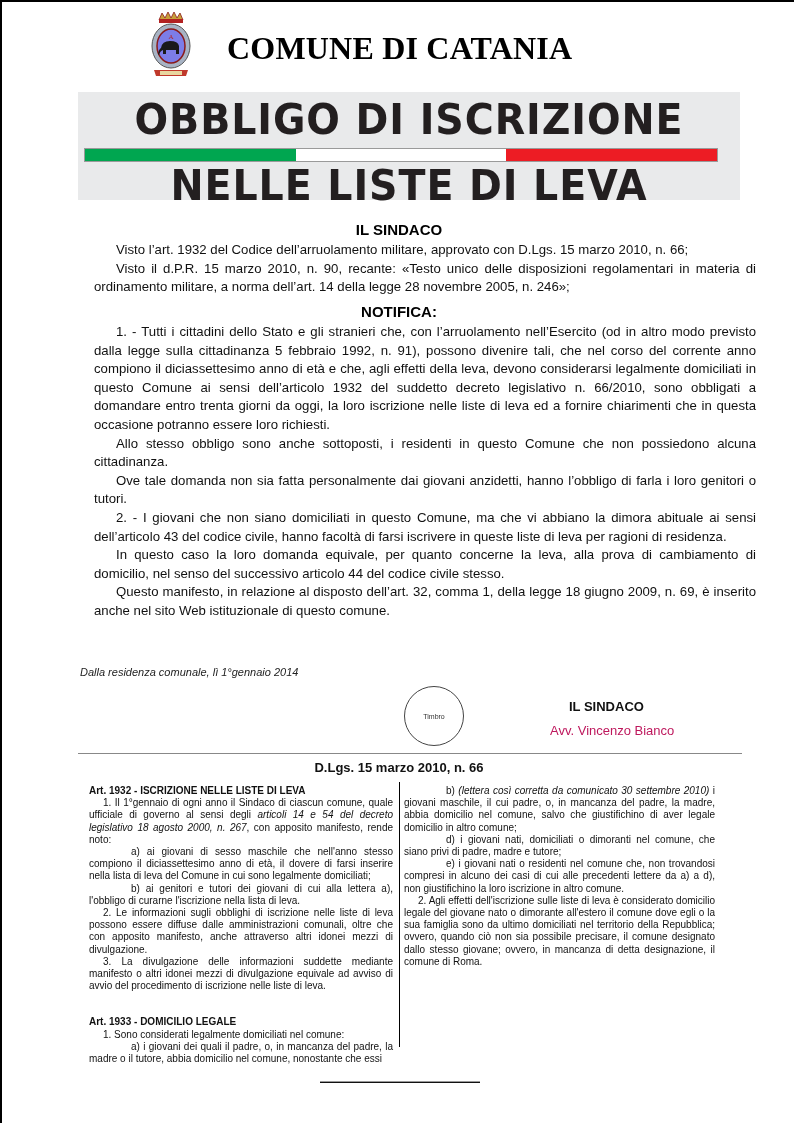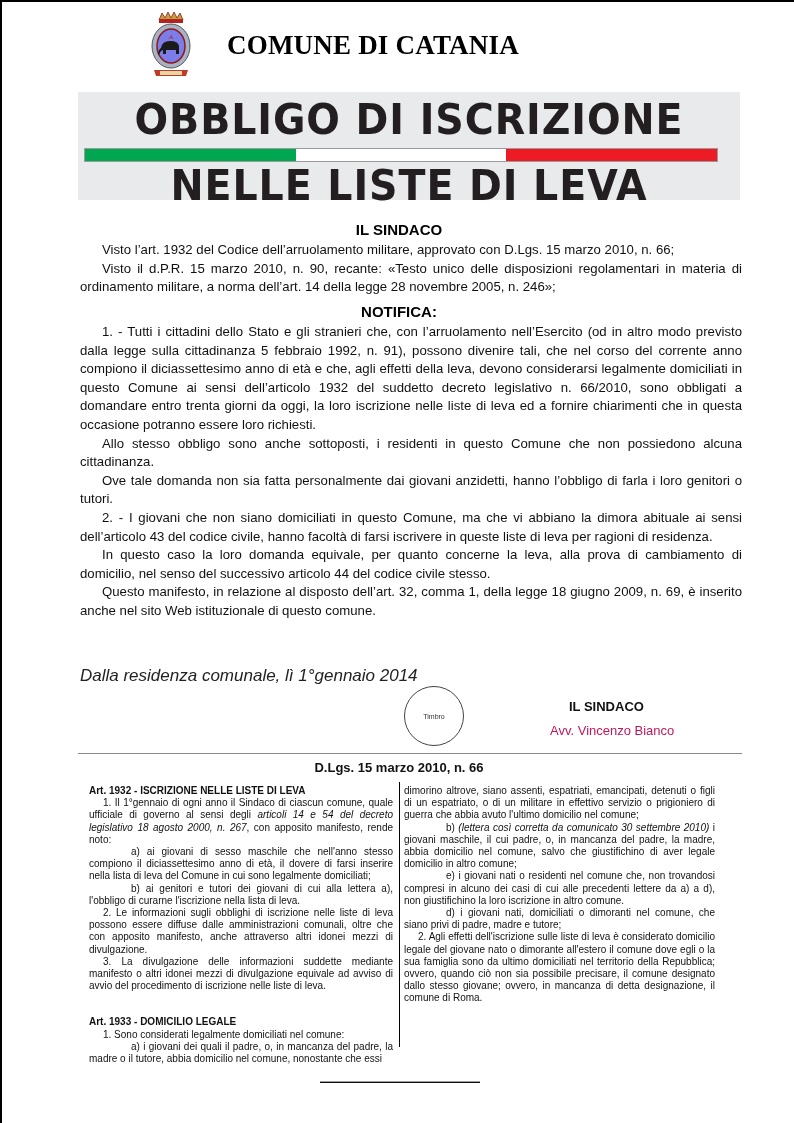--- a/index.html
+++ b/index.html
@@ -11,21 +11,21 @@
     border-top: 2px solid #000;
     border-left: 2px solid #000;
   }
   .abs { position: absolute; }
 
   
   .crest { left: 148px; top: 8px; width: 42px; height: 70px; }
   .comune-title {
     left: 225px; top: 28px;
     font-family: "Liberation Serif", serif;
-    font-weight: bold; font-size: 27px; color: #000; letter-spacing: 0.2px;
+    font-weight: bold; font-size: 32px; color: #000; letter-spacing: 0.2px;
     white-space: nowrap;
   }
 
   
   .banner {
     left: 76px; top: 90px; width: 662px; height: 108px;
     background: #e9eaeb;
   }
   .banner-line1, .banner-line2 {
     position: absolute; left: 0; width: 100%; text-align: center;
@@ -39,29 +39,29 @@
     display: flex; border: 1px solid #9a9a9a;
   }
   .flag > div { flex: 1; }
 
   
   .heading {
     position: absolute; left: 0; width: 794px; text-align: center;
     font-weight: bold; font-size: 15px; color: #000;
   }
   .text {
-    position: absolute; left: 78px; width: 662px;
+    position: absolute; left: 92px; width: 662px;
     font-size: 13.2px; line-height: 18.6px; color: #111;
     text-align: justify;
   }
   .text p { text-indent: 0; }
   .text p.ind { text-indent: 22px; }
 
   .date-line {
-    left: 78px; top: 664px; font-style: italic; font-size: 17px; color: #222;
+    left: 78px; top: 664px; font-style: italic; font-size: 11px; color: #222;
   }
   .stamp {
     left: 402px; top: 684px; width: 60px; height: 60px; border: 1px solid #444;
     border-radius: 50%; display: flex; align-items: center; justify-content: center;
     font-size: 7px; color: #333;
   }
   .sig-title { left: 567px; top: 697px; font-weight: bold; font-size: 13px; color: #111; }
   .sig-name { left: 548px; top: 721px; font-size: 13px; color: #be185d; }
 
   .hr { left: 76px; top: 751px; width: 664px; height: 1px; background: #888; }
@@ -153,20 +153,19 @@
   <p class="i1">3. La divulgazione delle informazioni suddette mediante manifesto o altri idonei mezzi di divulgazione equivale ad avviso di avvio del procedimento di iscrizione nelle liste di leva.</p>
   <div class="gap"></div>
   <p class="art-title">Art. 1933 - DOMICILIO LEGALE</p>
   <p class="i1">1. Sono considerati legalmente domiciliati nel comune:</p>
   <p class="i2">a) i giovani dei quali il padre, o, in mancanza del padre, la madre o il tutore, abbia domicilio nel comune, nonostante che essi</p>
 </div>
 
 <div class="abs col-divider"></div>
 
 <div class="col col-right">
-  <p>dimorino altrove, siano assenti, espatriati, emancipati, detenuti o figli di un espatriato, o di un militare in effettivo servizio o prigioniero di guerra che abbia avuto l'ultimo domicilio nel comune;</p>
   <p class="i2"><span>b) </span><em>(lettera così corretta da comunicato 30 settembre 2010)</em><span> i giovani maschile, il cui padre, o, in mancanza del padre, la madre, abbia domicilio nel comune, salvo che giustifichino di aver legale domicilio in altro comune;</span></p>
+  <p class="i2">d) i giovani nati, domiciliati o dimoranti nel comune, che siano privi di padre, madre e tutore;</p>
   <p class="i2">e) i giovani nati o residenti nel comune che, non trovandosi compresi in alcuno dei casi di cui alle precedenti lettere da a) a d), non giustifichino la loro iscrizione in altro comune.</p>
-  <p class="i2">d) i giovani nati, domiciliati o dimoranti nel comune, che siano privi di padre, madre e tutore;</p>
   <p class="i1">2. Agli effetti dell'iscrizione sulle liste di leva è considerato domicilio legale del giovane nato o dimorante all'estero il comune dove egli o la sua famiglia sono da ultimo domiciliati nel territorio della Repubblica; ovvero, quando ciò non sia possibile precisare, il comune designato dallo stesso giovane; ovvero, in mancanza di detta designazione, il comune di Roma.</p>
 </div>
 
 <div class="abs footer-rule"></div>
 
 </body></html>

